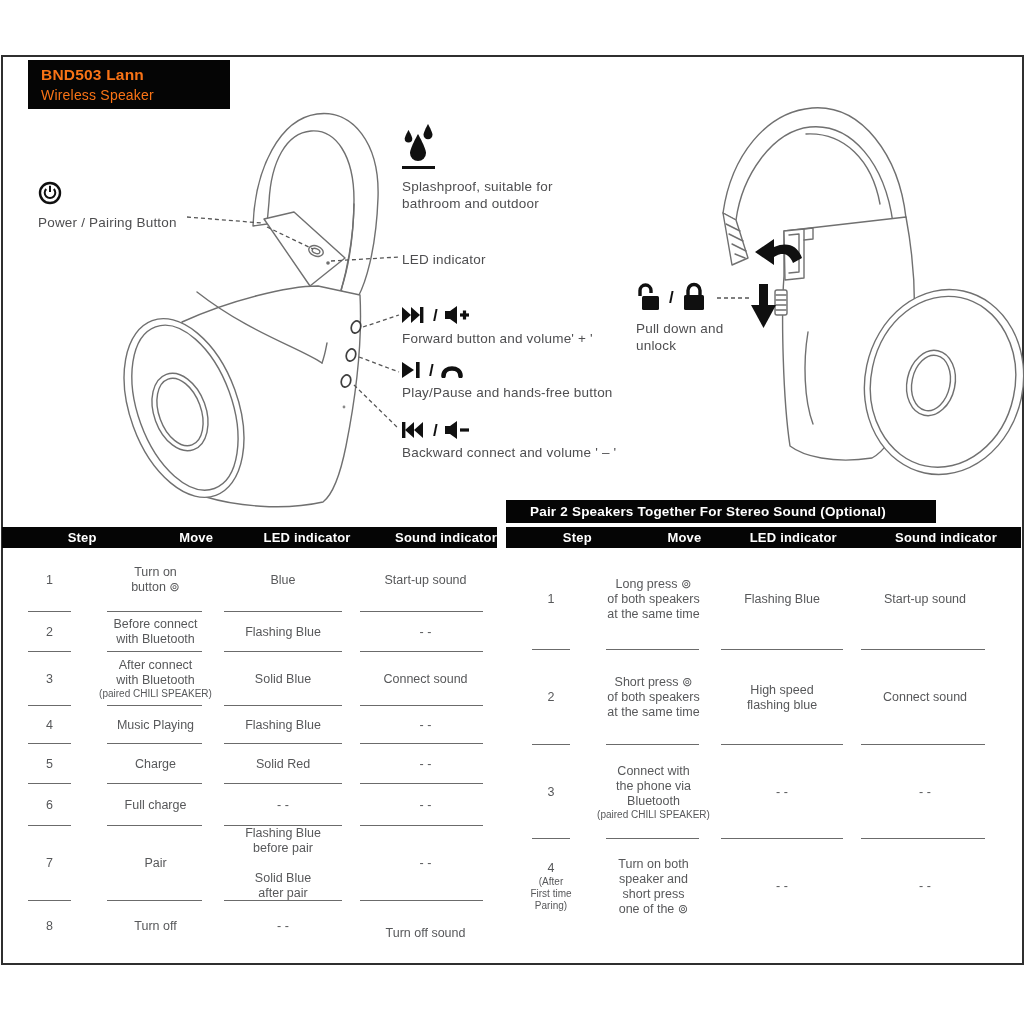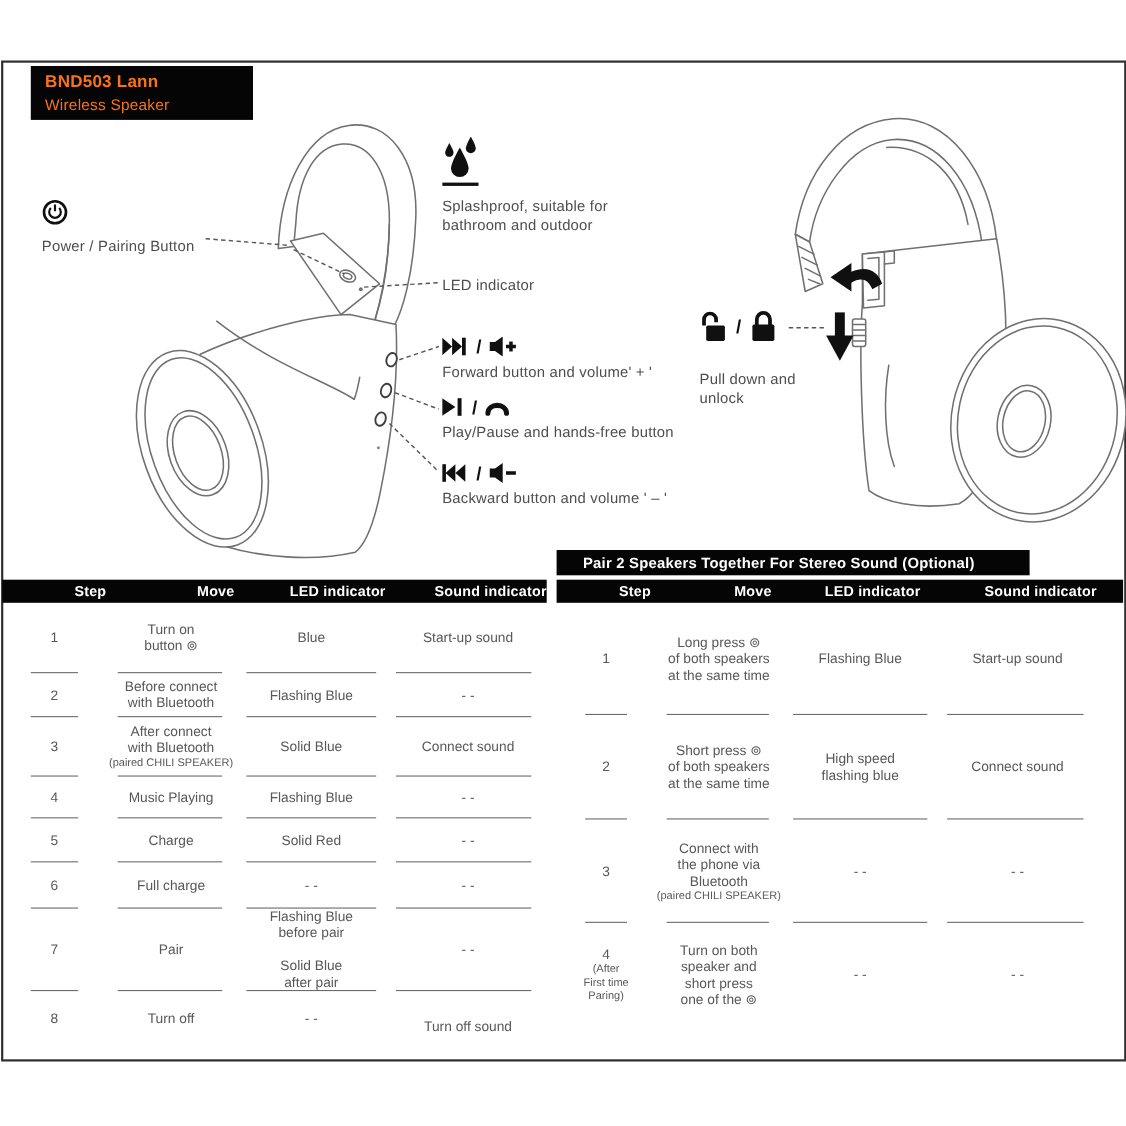--- a/index.html
+++ b/index.html
@@ -190,36 +190,36 @@
           </g>
       </svg>
       <span class="slash">/</span>
       <svg width="26" height="18" viewBox="0 0 26 18">
         <g fill="#101010">
             <path d="M12,0 L5,5 H0 V13 H5 L12,18 Z"></path>
             <rect x="15" y="7.4" width="9" height="3.2"></rect>
           </g>
       </svg>
     </div>
-    <div class="label" style="margin-top:5px">Backward button and volume ' – '</div>
+    <div class="label" style="margin-top:5px">Backward connect and volume ' – '</div>
   </div>
 
   <div class="abs" style="left:636px;top:282px">
     <div class="iconrow">
       <svg width="26" height="31" viewBox="0 0 26 31">
         <path d="M4,14 V8.5 A5.5,5.5 0 0,1 15,8.5 V11" fill="none" stroke="#101010" stroke-width="3.4"></path>
         <rect x="6" y="14" width="17" height="14" rx="1.5" fill="#101010"></rect>
       </svg>
       <span class="slash">/</span>
       <svg width="26" height="31" viewBox="0 0 26 31">
         <path d="M7,14 V8.5 A6,6 0 0,1 19,8.5 V14" fill="none" stroke="#101010" stroke-width="3.4"></path>
         <rect x="3" y="13" width="20" height="15" rx="1.5" fill="#101010"></rect>
       </svg>
     </div>
-    <div class="label" style="margin-top:23px">Pull down and
+    <div class="label" style="margin-top:7px">Pull down and
 unlock</div>
   </div>
 
   <div class="bar lt" style="left:2px;top:527px;width:495px;height:21px">
     <span class="col-step">Step</span>
     <span class="col-move">Move</span>
     <span class="col-led">LED indicator</span>
     <span class="col-sound">Sound indicator</span>
   </div>
 

